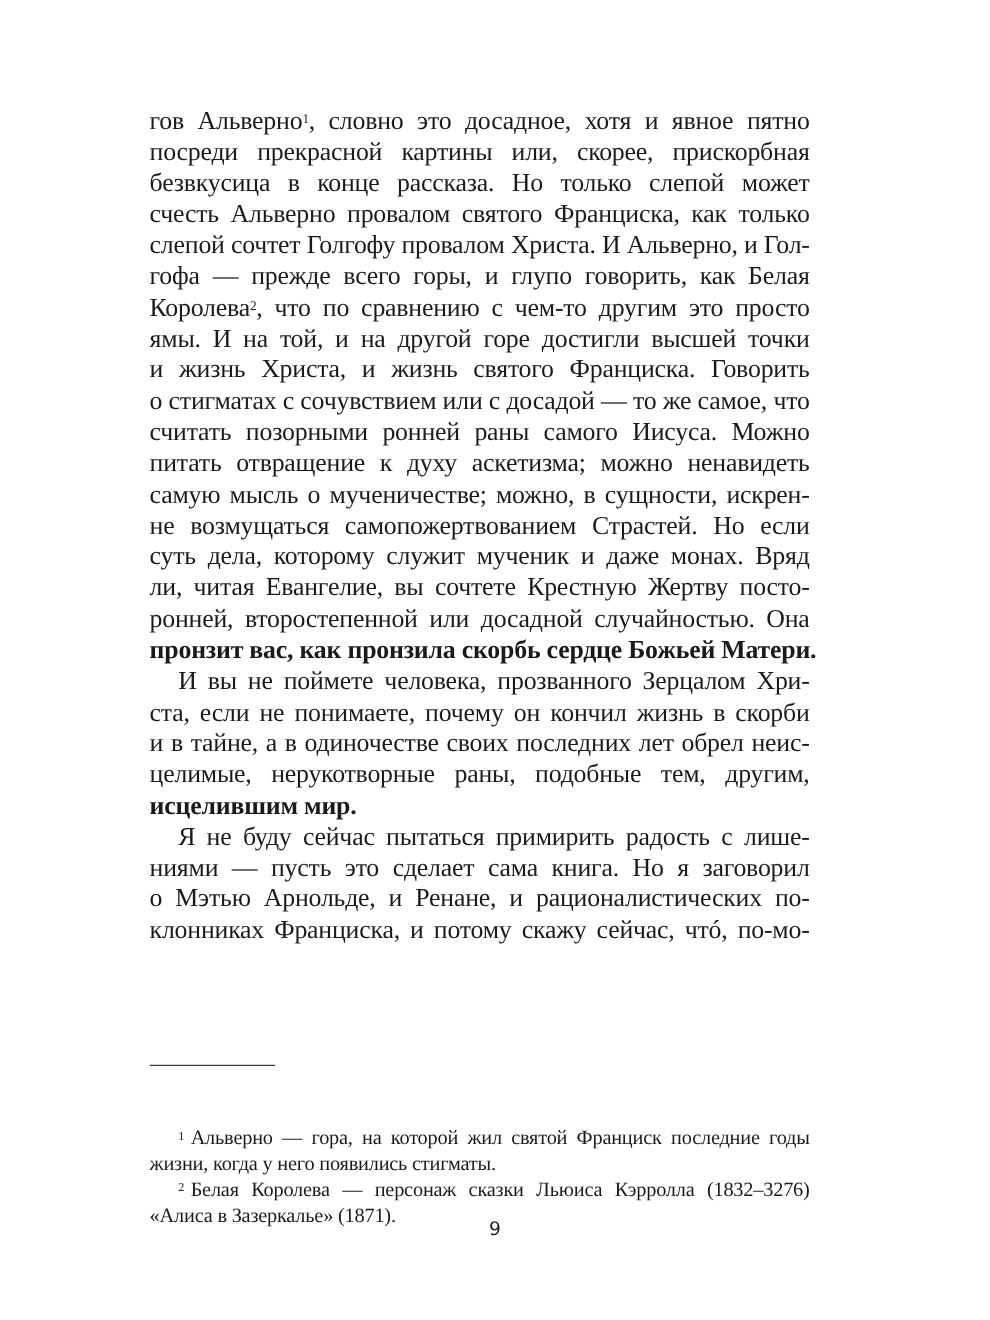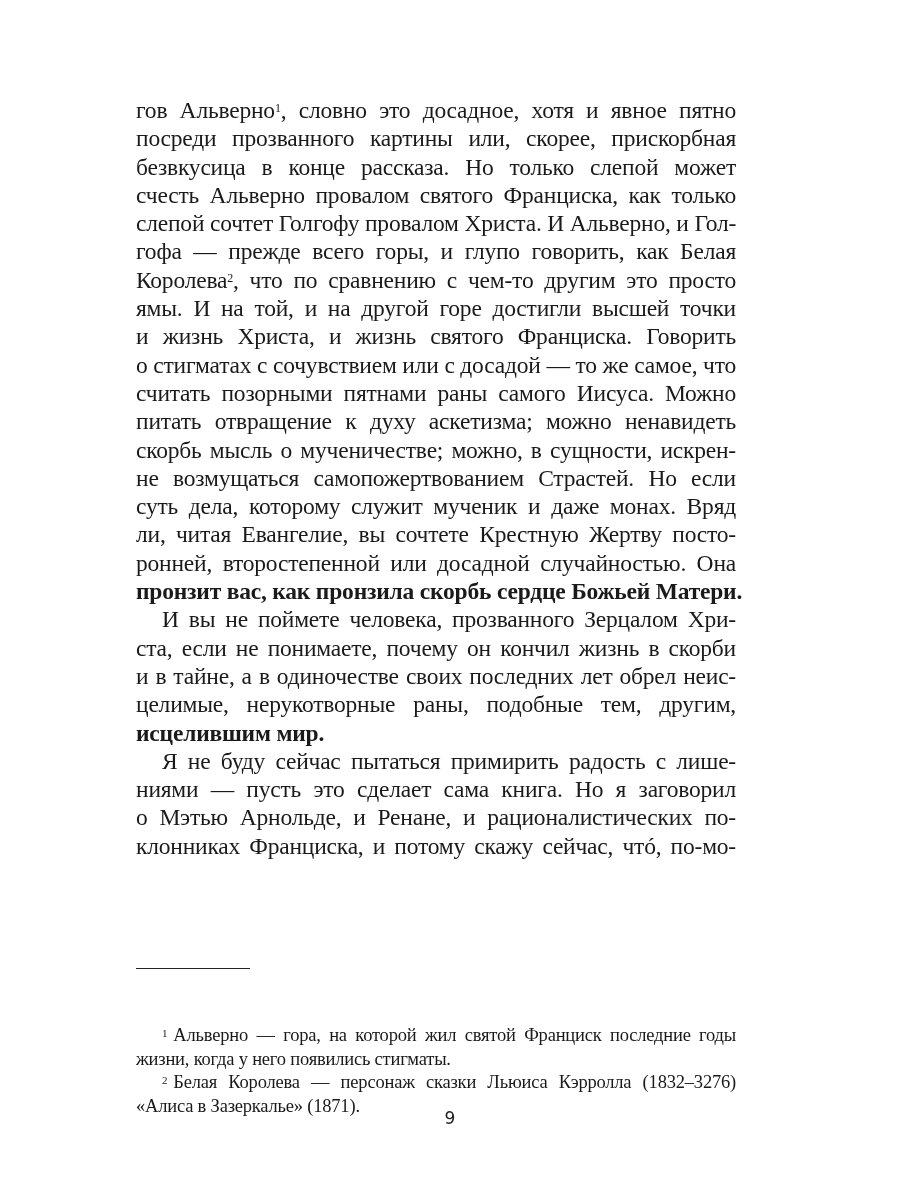--- a/index.html
+++ b/index.html
@@ -25,32 +25,32 @@
 </style>
 </head>
 <body>
 
 <div class="page">
 
   <div class="body-text">
 
     <div>
       <span class="line"><span>гов Альверно</span><sup>1</sup><span>, словно это досадное, хотя и явное пятно</span></span>
-      <span class="line">посреди прозванного картины или, скорее, прискорбная</span>
+      <span class="line">посреди прекрасной картины или, скорее, прискорбная</span>
       <span class="line">безвкусица в конце рассказа. Но только слепой может</span>
       <span class="line">счесть Альверно провалом святого Франциска, как только</span>
       <span class="line">слепой сочтет Голгофу провалом Христа. И Альверно, и Гол-</span>
       <span class="line">гофа — прежде всего горы, и глупо говорить, как Белая</span>
       <span class="line"><span>Королева</span><sup>2</sup><span>, что по сравнению с чем-то другим это просто</span></span>
       <span class="line">ямы. И на той, и на другой горе достигли высшей точки</span>
       <span class="line">и жизнь Христа, и жизнь святого Франциска. Говорить</span>
       <span class="line">о стигматах с сочувствием или с досадой — то же самое, что</span>
-      <span class="line">считать позорными пятнами раны самого Иисуса. Можно</span>
+      <span class="line">считать позорными ронней раны самого Иисуса. Можно</span>
       <span class="line">питать отвращение к духу аскетизма; можно ненавидеть</span>
-      <span class="line">скорбь мысль о мученичестве; можно, в сущности, искрен-</span>
+      <span class="line">самую мысль о мученичестве; можно, в сущности, искрен-</span>
       <span class="line">не возмущаться самопожертвованием Страстей. Но если</span>
       <span class="line">суть дела, которому служит мученик и даже монах. Вряд</span>
       <span class="line">ли, читая Евангелие, вы сочтете Крестную Жертву посто-</span>
       <span class="line">ронней, второстепенной или досадной случайностью. Она</span>
       <span class="line last">пронзит вас, как пронзила скорбь сердце Божьей Матери.</span>
     </div>
 
     <div>
       <span class="line indent">И вы не поймете человека, прозванного Зерцалом Хри-</span>
       <span class="line">ста, если не понимаете, почему он кончил жизнь в скорби</span>

